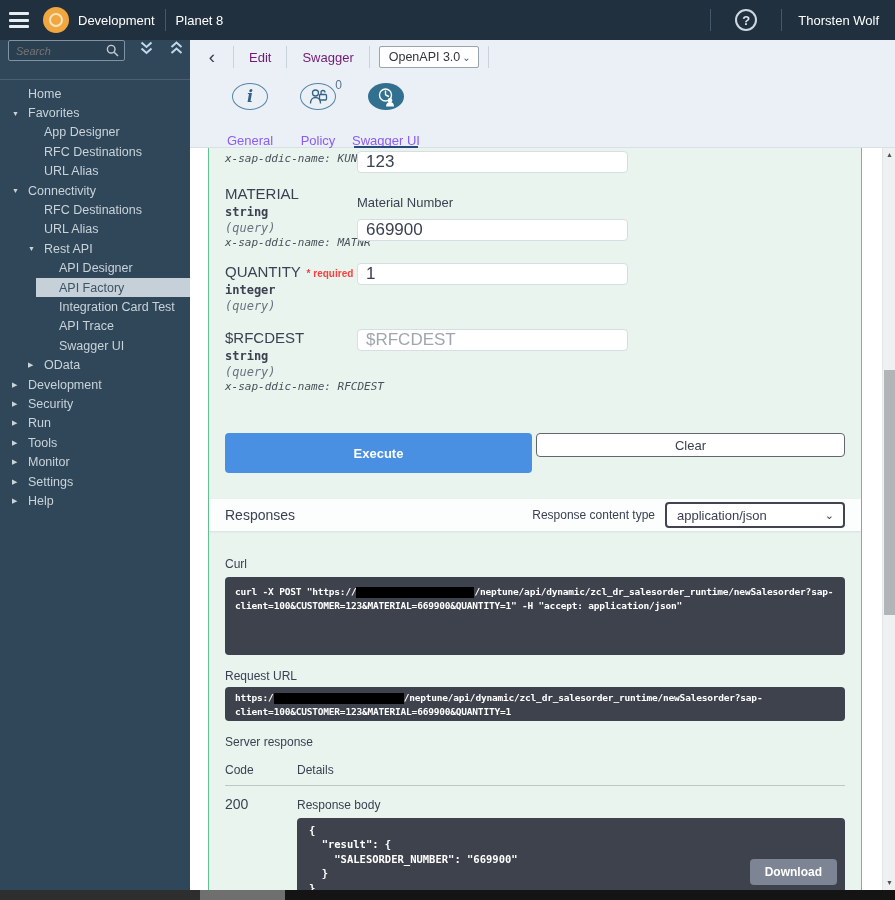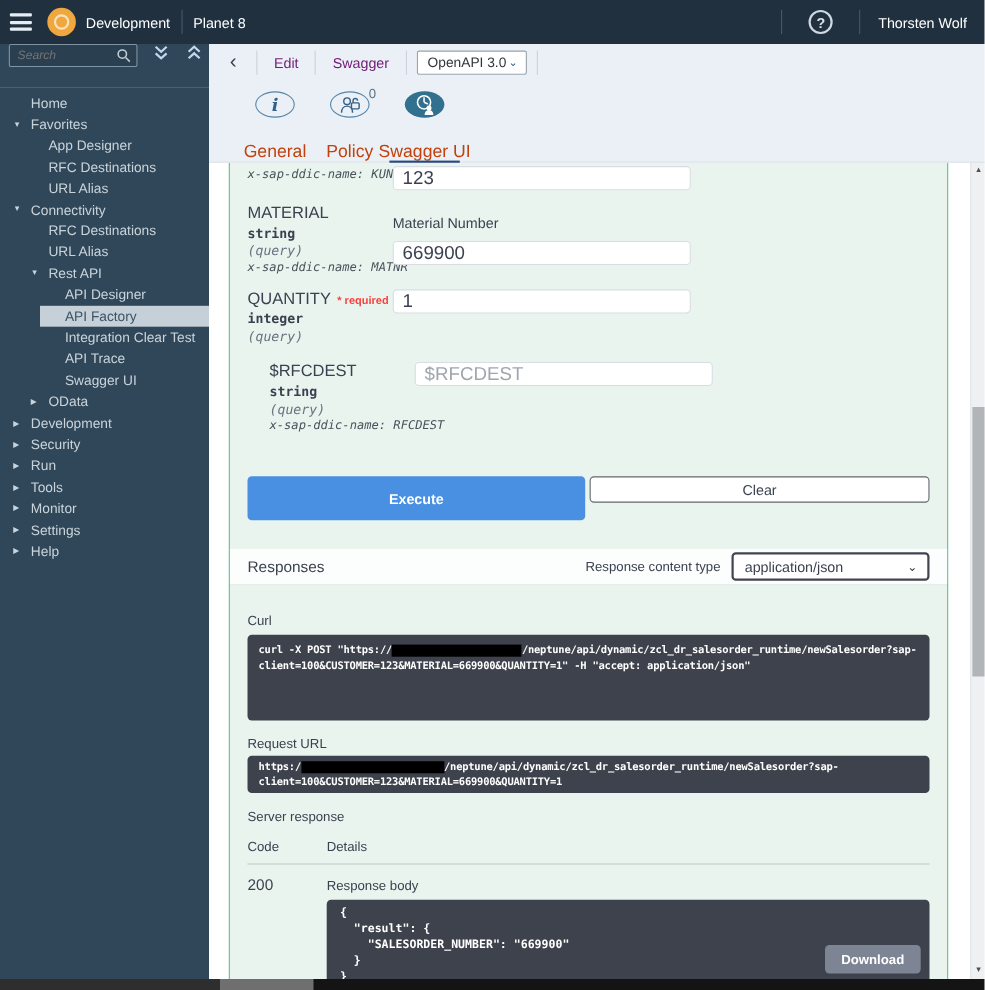--- a/index.html
+++ b/index.html
@@ -38,34 +38,34 @@
   .back-btn { font-size:19px; color:#32404f; width:24px; text-align:center; cursor:pointer; line-height:30px; }
   .ct-sep { width:1px; height:22px; background:#c9d3dc; margin:0 9px; }
   .ct-link { font-size:13px; color:#701a75; cursor:pointer; padding:0 6px; }
   .ct-select { width:100px; height:22px; background:#fff; border:1px solid #98a4ae; border-radius:2px; display:flex; align-items:center; font-size:12.5px; color:#32363a; padding-left:9px; cursor:pointer; }
   .ct-select .chev { margin-left:auto; margin-right:7px; color:#346187; font-size:10px; }
 
   .tab-row { height:74px; display:flex; padding-left:28px; }
   .tab-cell { width:64px; margin-right:4px; display:flex; flex-direction:column; align-items:center; position:relative; padding-top:9px; cursor:pointer; }
   .tab-circle { width:36px; height:36px; border-radius:50%; border:1px solid #5585ab; display:flex; align-items:center; justify-content:center; background:transparent; }
   .tab-circle.filled { background:#31708f; border:none; }
-  .tab-label { font-size:16px; color:#c2410c; margin-top:23px; white-space:nowrap; }
+  .tab-label { font-size:13px; color:#8b5cf6; margin-top:23px; white-space:nowrap; }
   .tab-badge { position:absolute; top:4px; right:8px; font-size:12px; color:#5b738b; }
   .tab-underline { position:absolute; left:164px; bottom:-2px; width:64px; height:3px; background:#29487d; }
   .info-i { font-family:"DejaVu Serif", serif; font-style:italic; font-weight:bold; font-size:16px; color:#346187; }
 
   
   #swagger-viewport { position:absolute; left:0; top:108px; width:692px; height:742px; overflow:hidden; background:#fff; }
   #green-section { margin-left:18px; width:654px; min-height:780px; background:#e9f4ee; border-left:1px solid #60c392; border-right:1px solid #60c392; padding:0 16px; }
 
   .param-row { display:flex; }
   .param-row.first { padding-top:3px; }
   .param-row.r1 { margin-top:12px; }
   .param-row.r2 { margin-top:14px; }
-  .param-row.r3 { margin-top:16px;margin-left:20px; }
+  .param-row.r3 { margin-top:16px; }
   .param-meta { width:132px; flex:none; }
   .param-name { font-size:15px; color:#3b4151; }
   .req-star { font-size:10px; color:#f93e3e; font-weight:bold; margin-left:3px; }
   .param-type { font-family:"DejaVu Sans Mono",monospace; font-weight:bold; font-size:12px; color:#3b4151; margin-top:3px; }
   .param-query { font-size:12px; font-style:italic; color:#6b7280; margin-top:2px; font-family:"DejaVu Sans Mono",monospace; }
   .param-ddic { font-family:"DejaVu Sans Mono",monospace; font-style:italic; font-size:11px; color:#49515a; margin-top:1px; white-space:nowrap; }
   .param-right { flex:1; }
   .param-desc { font-size:13px; color:#3b4151; margin-top:10px; margin-bottom:9px; }
   .param-input { width:271px; height:22px; border:1px solid #d8dde3; border-radius:4px; font-size:17px; color:#3b4151; padding:0 8px; outline:none; background:#fff; font-family:"Liberation Sans",sans-serif; display:block; }
   .param-input::placeholder { color:#a0a6ad; }
@@ -201,21 +201,21 @@
       <div class="nav-item">
         <span style="display: inline-block; width: 59px; flex: 0 0 auto;"></span>
         <span class="nav-label">API Designer</span>
       </div>
       <div class="nav-item selected">
         <span style="display: inline-block; width: 59px; flex: 0 0 auto;"></span>
         <span class="nav-label">API Factory</span>
       </div>
       <div class="nav-item">
         <span style="display: inline-block; width: 59px; flex: 0 0 auto;"></span>
-        <span class="nav-label">Integration Clear Test</span>
+        <span class="nav-label">Integration Card Test</span>
       </div>
       <div class="nav-item">
         <span style="display: inline-block; width: 59px; flex: 0 0 auto;"></span>
         <span class="nav-label">API Trace</span>
       </div>
       <div class="nav-item">
         <span style="display: inline-block; width: 59px; flex: 0 0 auto;"></span>
         <span class="nav-label">Swagger UI</span>
       </div>
       <div class="nav-item">

